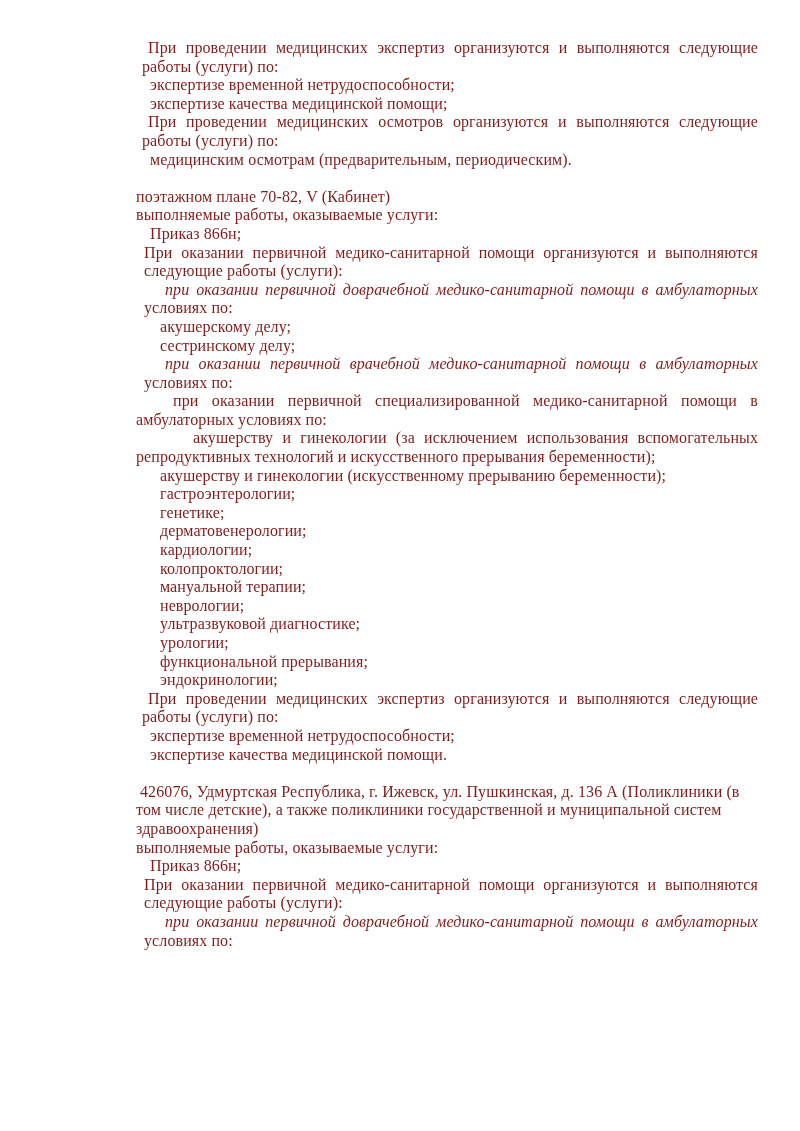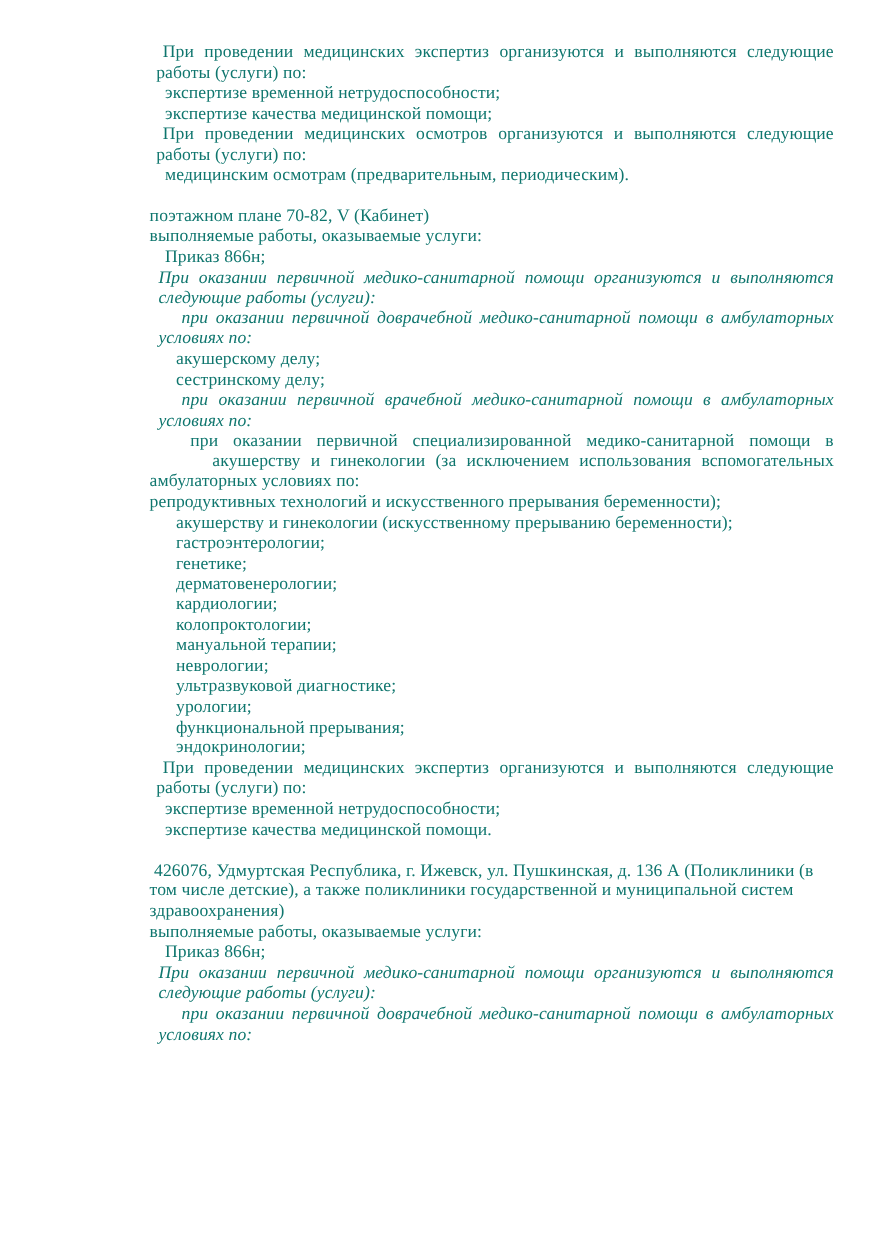--- a/index.html
+++ b/index.html
@@ -12,37 +12,37 @@
   .page {
     position: relative;
     width: 800px; height: 1131px;
     background: #ffffff;
   }
   .content {
     position: absolute;
     left: 136px; right: 42px; top: 39px;
     font-size: 16px;
     line-height: 18.6px;
-    color: #0f766e;
+    color: #7f1d1d;
     letter-spacing: 0.1px;
   }
   .line { min-height: 18.6px; white-space: nowrap; }
   
   .fill {
     white-space: normal;
     text-align: justify;
     text-align-last: justify;
   }
   .gap    { height: 18.6px; }
   .base   { padding-left: 0; }
   .addr   { padding-left: 4px; }
   .a-first{ padding-left: 12px; }
   .a-cont { padding-left: 6px; }
   .item1  { padding-left: 14px; }
-  .level1 { padding-left: 8px; font-style: italic; }
+  .level1 { padding-left: 8px; }
   .sub1   { padding-left: 29px; font-style: italic; }
   .item2  { padding-left: 24px; }
   .sub2   { padding-left: 37px; }
   .deep   { padding-left: 57px; }
 </style>
 </head>
 <body>
 
 <div class="page">
   <div class="content" id="content">
@@ -59,22 +59,22 @@
       <div class="line item1">Приказ 866н;</div>
       <div class="line level1 fill">При оказании первичной медико-санитарной помощи организуются и выполняются</div>
       <div class="line level1">следующие работы (услуги):</div>
       <div class="line sub1 fill">при оказании первичной доврачебной медико-санитарной помощи в амбулаторных</div>
       <div class="line level1">условиях по:</div>
       <div class="line item2">акушерскому делу;</div>
       <div class="line item2">сестринскому делу;</div>
       <div class="line sub1 fill">при оказании первичной врачебной медико-санитарной помощи в амбулаторных</div>
       <div class="line level1">условиях по:</div>
       <div class="line sub2 fill">при оказании первичной специализированной медико-санитарной помощи в</div>
+      <div class="line base">амбулаторных условиях по:</div>
       <div class="line deep fill">акушерству и гинекологии (за исключением использования вспомогательных</div>
-      <div class="line base">амбулаторных условиях по:</div>
       <div class="line base">репродуктивных технологий и искусственного прерывания беременности);</div>
       <div class="line item2">акушерству и гинекологии (искусственному прерыванию беременности);</div>
       <div class="line item2">гастроэнтерологии;</div>
       <div class="line item2">генетике;</div>
       <div class="line item2">дерматовенерологии;</div>
       <div class="line item2">кардиологии;</div>
       <div class="line item2">колопроктологии;</div>
       <div class="line item2">мануальной терапии;</div>
       <div class="line item2">неврологии;</div>
       <div class="line item2">ультразвуковой диагностике;</div>

